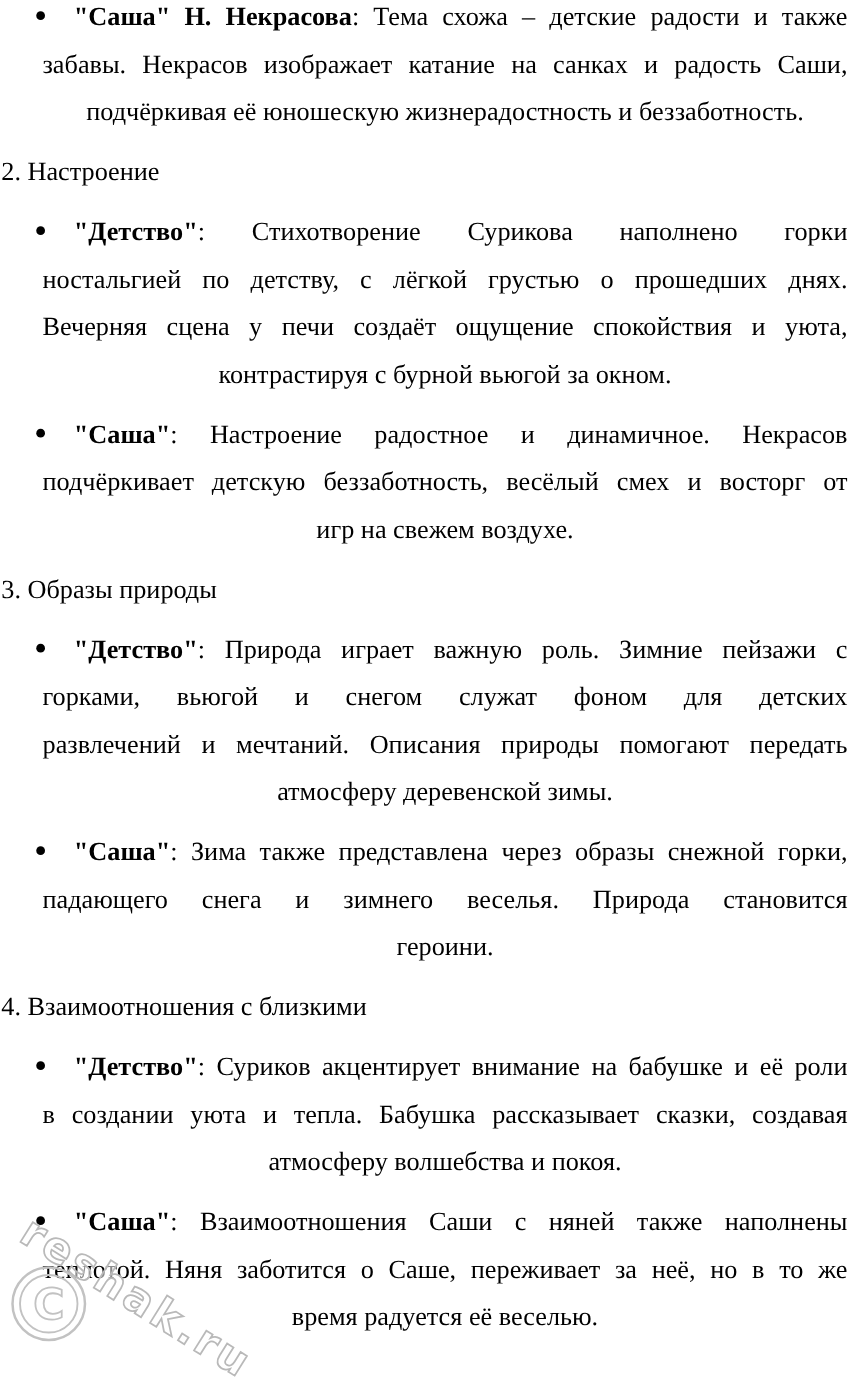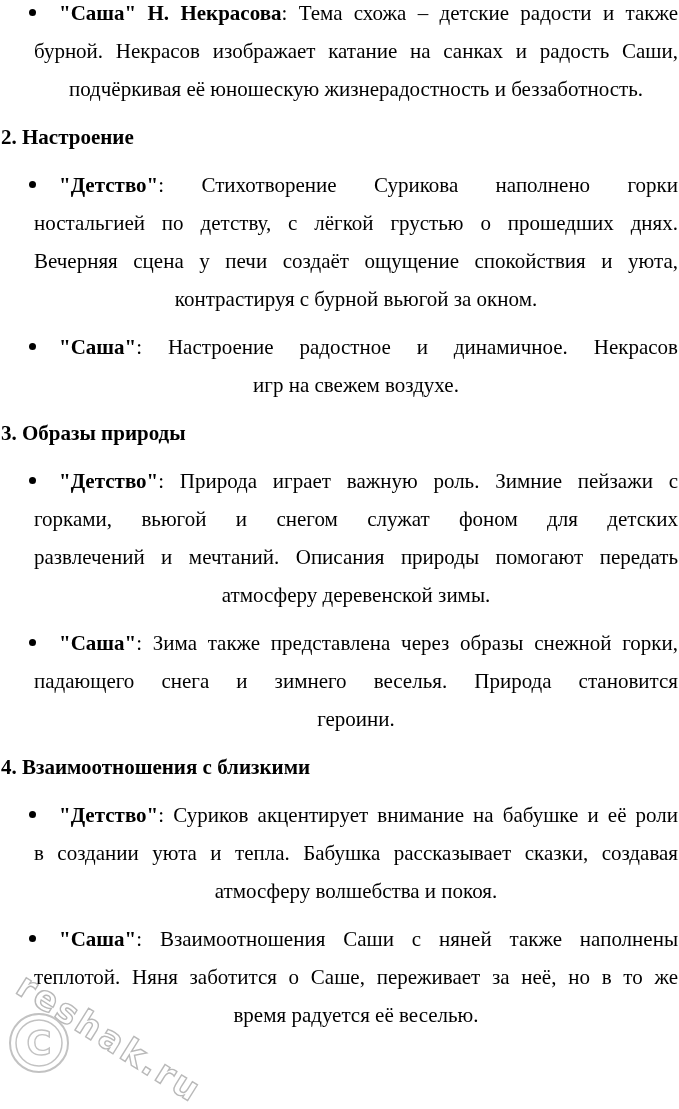--- a/index.html
+++ b/index.html
@@ -13,21 +13,21 @@
     position: relative;
   }
   .page {
     position: absolute;
     left: 1px; top: 0;
     width: 677px; height: 1109px;
   }
   .content { margin-top: -6px; }
   .block + .block { margin-top: 10px; }
   .heading {
-    font-weight: bold;
+    font-weight: normal;
     line-height: 38px;
     text-align: left;
   }
   .bullet-para { margin-left: 33px; }
   .line {
     line-height: 38px;
     position: relative;
     text-align: center;
   }
   .line.just {
@@ -71,32 +71,33 @@
     stroke-width: 1.4px;
   }
 </style>
 </head>
 <body>
 
 <main class="page">
   <div class="content">
       <div class="bullet-para block">
         <div class="line first just"><span class="bullet-dot"></span><span class="b">"Саша" Н. Некрасова</span><span>: Тема схожа – детские радости и также</span></div>
-        <div class="line just"><span>бурной. Некрасов изображает катание на санках и радость Саши,</span></div>
+        <div class="line just"><span>забавы. Некрасов изображает катание на санках и радость Саши,</span></div>
         <div class="line"><span>подчёркивая её юношескую жизнерадостность и беззаботность.</span></div>
       </div>
       <div class="heading block">2. Настроение</div>
       <div class="bullet-para block">
         <div class="line first just"><span class="bullet-dot"></span><span class="b">"Детство"</span><span>: Стихотворение Сурикова наполнено горки</span></div>
         <div class="line just"><span>ностальгией по детству, с лёгкой грустью о прошедших днях.</span></div>
         <div class="line just"><span>Вечерняя сцена у печи создаёт ощущение спокойствия и уюта,</span></div>
         <div class="line"><span>контрастируя с бурной вьюгой за окном.</span></div>
       </div>
       <div class="bullet-para block">
         <div class="line first just"><span class="bullet-dot"></span><span class="b">"Саша"</span><span>: Настроение радостное и динамичное. Некрасов</span></div>
+        <div class="line just"><span>подчёркивает детскую беззаботность, весёлый смех и восторг от</span></div>
         <div class="line"><span>игр на свежем воздухе.</span></div>
       </div>
       <div class="heading block">3. Образы природы</div>
       <div class="bullet-para block">
         <div class="line first just"><span class="bullet-dot"></span><span class="b">"Детство"</span><span>: Природа играет важную роль. Зимние пейзажи с</span></div>
         <div class="line just"><span>горками, вьюгой и снегом служат фоном для детских</span></div>
         <div class="line just"><span>развлечений и мечтаний. Описания природы помогают передать</span></div>
         <div class="line"><span>атмосферу деревенской зимы.</span></div>
       </div>
       <div class="bullet-para block">

